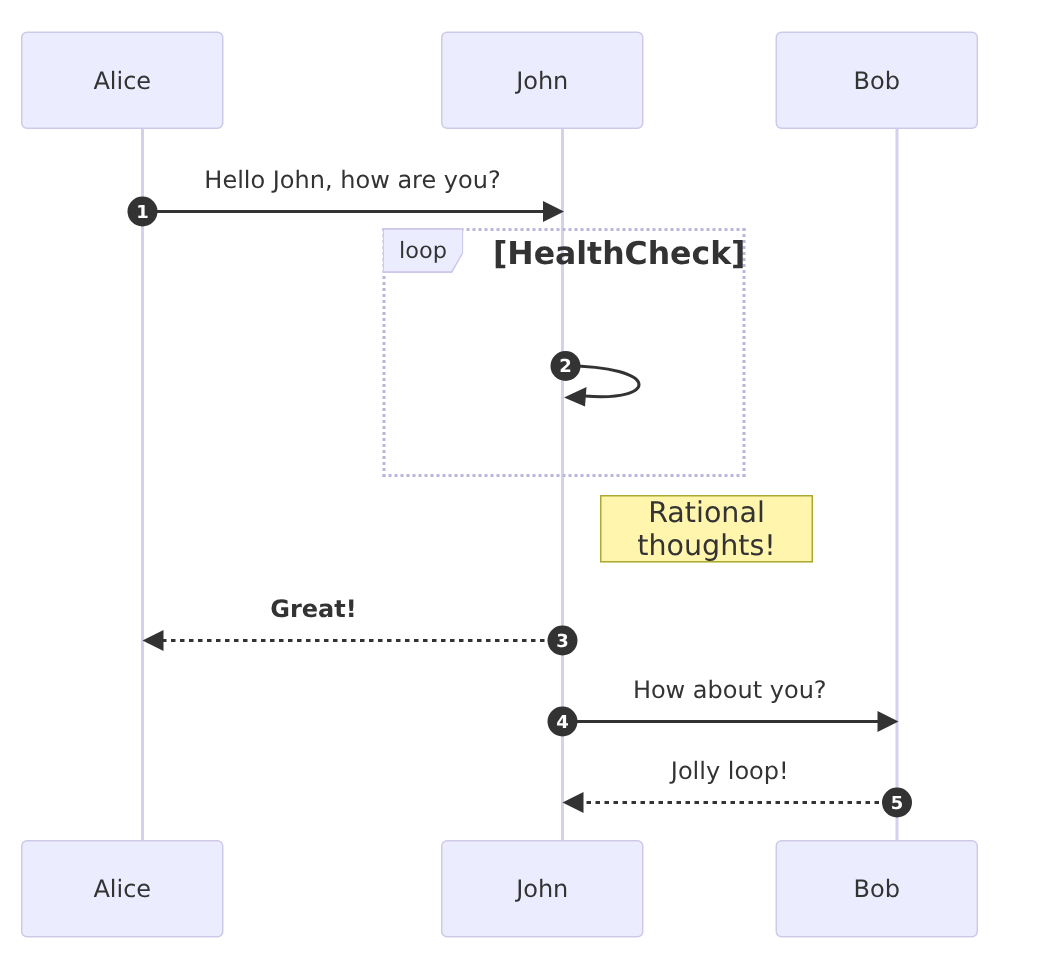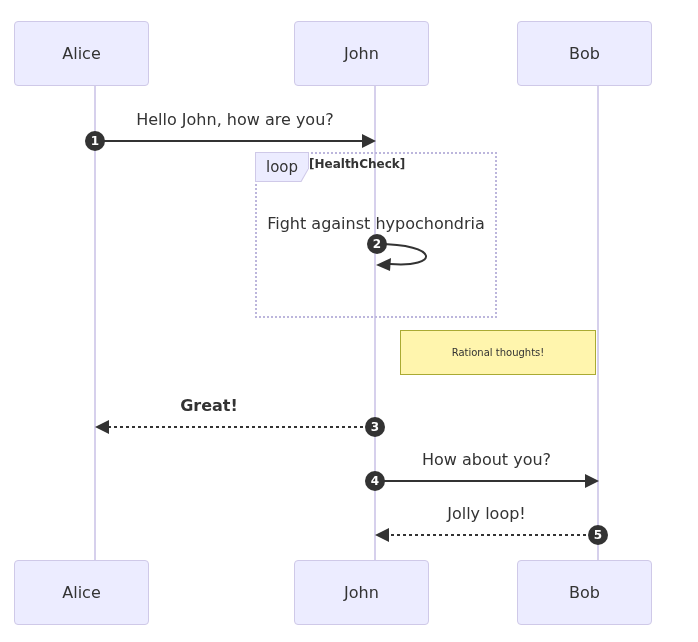--- a/index.html
+++ b/index.html
@@ -60,32 +60,33 @@
     position: absolute;
     left: 1px; top: 1px; right: 1px; bottom: 1px;
     background: var(--actor-fill, #ECECFF);
     clip-path: polygon(0 0, 100% 0, 100% 55%, 86% 100%, 0 100%);
     display: flex; align-items: center; justify-content: center;
     font-size: 15px;
   }
   .loop-condition {
     position: absolute;
     left: 309px; top: 157px; width: 188px;
-    text-align: left;
-    font-size: 12px; font-weight: 600;
+    text-align: right;
+    font-size: 21px; font-weight: 600;
   }
   .note-box {
     position: absolute;
     left: 400px; top: 330px;
-    width: 196px; height: 45px;
+    width: 142px; height: 45px;
     background: var(--note-fill, #FFF5AD);
     border: 1px solid var(--note-border, #AAAA33);
     box-sizing: border-box;
     display: flex; align-items: center; justify-content: center;
-    font-size: 10px;
+    font-size: 19px;
+    text-align: center;
   }
 </style>
 </head>
 <body>
 
 <div class="diagram">
 
   <svg class="layer" width="698" height="642" viewBox="0 0 698 642">
 
     <line class="lifeline" x1="95" y1="86" x2="95" y2="560"></line>
@@ -130,21 +131,20 @@
 
   <div class="msg-text" style="left:95px; top:111px; width:280px;">Hello John, how are you?</div>
   <div class="seq-num" style="left:85px; top:131px;">1</div>
 
   <div class="loop-box"></div>
   <div class="loop-label-outer">
     <div class="loop-label-inner">loop</div>
   </div>
   <div class="loop-condition">[HealthCheck]</div>
 
-  <div class="msg-text" style="left:256px; top:215px; width:240px;">Fight against hypochondria</div>
   <div class="seq-num" style="left:367px; top:234px;">2</div>
 
   <div class="note-box">
     <span>Rational thoughts!</span>
   </div>
 
   <div class="msg-text" style="left:95px; top:397px; width:228px;font-weight:bold;">Great!</div>
   <div class="seq-num" style="left:365px; top:417px;">3</div>
 
   <div class="msg-text" style="left:375px; top:451px; width:223px;">How about you?</div>

